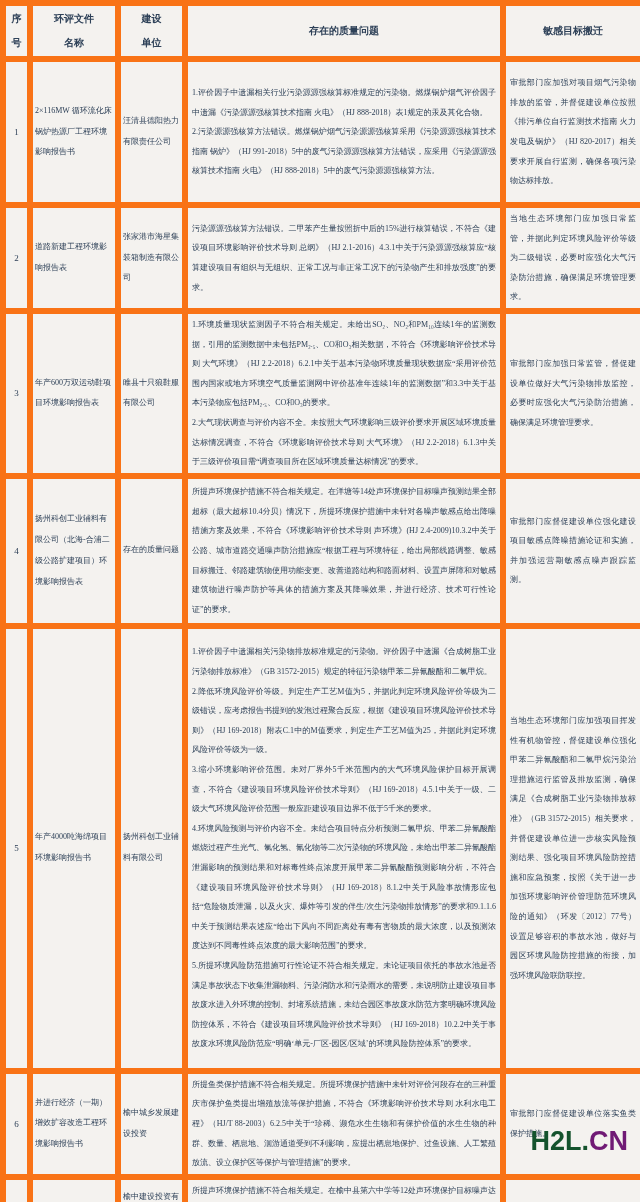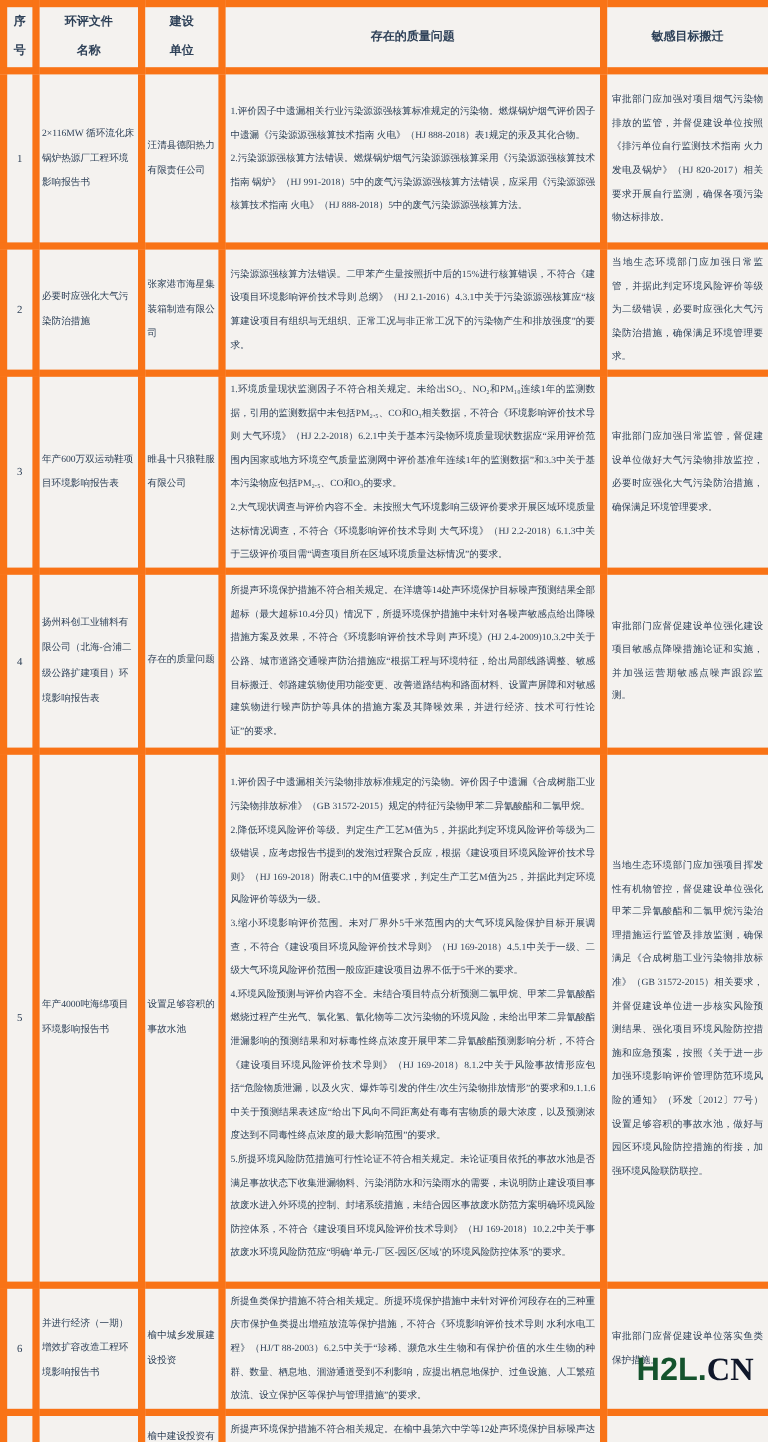--- a/index.html
+++ b/index.html
@@ -58,21 +58,21 @@
     position:absolute;
     top:1126px;
     right:12px;
     font-family:"Liberation Sans","DejaVu Sans",sans-serif;
     font-weight:bold;
     font-size:27px;
     letter-spacing:0px;
     user-select:none;
   }
   .wm-red{color:#14532d;}
-  .wm-blue{color:#0f172a;font-family:Liberation Serif, serif;}
+  .wm-blue{color:#701a75;}
 </style>
 </head>
 <body>
 
 <table class="doc">
   <colgroup>
     <col style="width:27px">
     <col style="width:88px">
     <col style="width:67px">
     <col style="width:318px">
@@ -93,21 +93,21 @@
     <tr style="height:146px">
       <td class="c-no">1</td>
       <td class="c-name">2×116MW 循环流化床锅炉热源厂工程环境影响报告书</td>
       <td class="c-unit">汪清县德阳热力有限责任公司</td>
       <td class="c-prob">1.评价因子中遗漏相关行业污染源源强核算标准规定的污染物。燃煤锅炉烟气评价因子中遗漏《污染源源强核算技术指南 火电》（HJ 888-2018）表1规定的汞及其化合物。
 2.污染源源强核算方法错误。燃煤锅炉烟气污染源源强核算采用《污染源源强核算技术指南 锅炉》（HJ 991-2018）5中的废气污染源源强核算方法错误，应采用《污染源源强核算技术指南 火电》（HJ 888-2018）5中的废气污染源源强核算方法。</td>
       <td class="c-op">审批部门应加强对项目烟气污染物排放的监管，并督促建设单位按照《排污单位自行监测技术指南 火力发电及锅炉》（HJ 820-2017）相关要求开展自行监测，确保各项污染物达标排放。</td>
     </tr>
     <tr style="height:71px">
       <td class="c-no">2</td>
-      <td class="c-name">必要时应强化大气污染防治措施</td>
+      <td class="c-name">道路新建工程环境影响报告表</td>
       <td class="c-unit">张家港市海星集装箱制造有限公司</td>
       <td class="c-prob">污染源源强核算方法错误。二甲苯产生量按照折中后的15%进行核算错误，不符合《建设项目环境影响评价技术导则 总纲》（HJ 2.1-2016）4.3.1中关于污染源源强核算应“核算建设项目有组织与无组织、正常工况与非正常工况下的污染物产生和排放强度”的要求。</td>
       <td class="c-op">当地生态环境部门应加强日常监管，并据此判定环境风险评价等级为二级错误，必要时应强化大气污染防治措施，确保满足环境管理要求。</td>
     </tr>
     <tr style="height:140px">
       <td class="c-no">3</td>
       <td class="c-name">年产600万双运动鞋项目环境影响报告表</td>
       <td class="c-unit">睢县十只狼鞋服有限公司</td>
       <td class="c-prob">1.环境质量现状监测因子不符合相关规定。未给出SO₂、NO₂和PM₁₀连续1年的监测数据，引用的监测数据中未包括PM₂.₅、CO和O₃相关数据，不符合《环境影响评价技术导则 大气环境》（HJ 2.2-2018）6.2.1中关于基本污染物环境质量现状数据应“采用评价范围内国家或地方环境空气质量监测网中评价基准年连续1年的监测数据”和3.3中关于基本污染物应包括PM₂.₅、CO和O₃的要求。
 2.大气现状调查与评价内容不全。未按照大气环境影响三级评价要求开展区域环境质量达标情况调查，不符合《环境影响评价技术导则 大气环境》（HJ 2.2-2018）6.1.3中关于三级评价项目需“调查项目所在区域环境质量达标情况”的要求。</td>
@@ -116,21 +116,21 @@
     <tr style="height:150px">
       <td class="c-no">4</td>
       <td class="c-name">扬州科创工业辅料有限公司（北海-合浦二级公路扩建项目）环境影响报告表</td>
       <td class="c-unit">存在的质量问题</td>
       <td class="c-prob">所提声环境保护措施不符合相关规定。在洋塘等14处声环境保护目标噪声预测结果全部超标（最大超标10.4分贝）情况下，所提环境保护措施中未针对各噪声敏感点给出降噪措施方案及效果，不符合《环境影响评价技术导则 声环境》(HJ 2.4-2009)10.3.2中关于公路、城市道路交通噪声防治措施应“根据工程与环境特征，给出局部线路调整、敏感目标搬迁、邻路建筑物使用功能变更、改善道路结构和路面材料、设置声屏障和对敏感建筑物进行噪声防护等具体的措施方案及其降噪效果，并进行经济、技术可行性论证”的要求。</td>
       <td class="c-op">审批部门应督促建设单位强化建设项目敏感点降噪措施论证和实施，并加强运营期敏感点噪声跟踪监测。</td>
     </tr>
     <tr style="height:445px">
       <td class="c-no">5</td>
       <td class="c-name">年产4000吨海绵项目环境影响报告书</td>
-      <td class="c-unit">设置足够容积的事故水池</td>
+      <td class="c-unit">扬州科创工业辅料有限公司</td>
       <td class="c-prob">1.评价因子中遗漏相关污染物排放标准规定的污染物。评价因子中遗漏《合成树脂工业污染物排放标准》（GB 31572-2015）规定的特征污染物甲苯二异氰酸酯和二氯甲烷。
 2.降低环境风险评价等级。判定生产工艺M值为5，并据此判定环境风险评价等级为二级错误，应考虑报告书提到的发泡过程聚合反应，根据《建设项目环境风险评价技术导则》（HJ 169-2018）附表C.1中的M值要求，判定生产工艺M值为25，并据此判定环境风险评价等级为一级。
 3.缩小环境影响评价范围。未对厂界外5千米范围内的大气环境风险保护目标开展调查，不符合《建设项目环境风险评价技术导则》（HJ 169-2018）4.5.1中关于一级、二级大气环境风险评价范围一般应距建设项目边界不低于5千米的要求。
 4.环境风险预测与评价内容不全。未结合项目特点分析预测二氯甲烷、甲苯二异氰酸酯燃烧过程产生光气、氯化氢、氰化物等二次污染物的环境风险，未给出甲苯二异氰酸酯泄漏影响的预测结果和对标毒性终点浓度开展甲苯二异氰酸酯预测影响分析，不符合《建设项目环境风险评价技术导则》（HJ 169-2018）8.1.2中关于风险事故情形应包括“危险物质泄漏，以及火灾、爆炸等引发的伴生/次生污染物排放情形”的要求和9.1.1.6中关于预测结果表述应“给出下风向不同距离处有毒有害物质的最大浓度，以及预测浓度达到不同毒性终点浓度的最大影响范围”的要求。
 5.所提环境风险防范措施可行性论证不符合相关规定。未论证项目依托的事故水池是否满足事故状态下收集泄漏物料、污染消防水和污染雨水的需要，未说明防止建设项目事故废水进入外环境的控制、封堵系统措施，未结合园区事故废水防范方案明确环境风险防控体系，不符合《建设项目环境风险评价技术导则》（HJ 169-2018）10.2.2中关于事故废水环境风险防范应“明确‘单元-厂区-园区/区域’的环境风险防控体系”的要求。</td>
       <td class="c-op">当地生态环境部门应加强项目挥发性有机物管控，督促建设单位强化甲苯二异氰酸酯和二氯甲烷污染治理措施运行监管及排放监测，确保满足《合成树脂工业污染物排放标准》（GB 31572-2015）相关要求，并督促建设单位进一步核实风险预测结果、强化项目环境风险防控措施和应急预案，按照《关于进一步加强环境影响评价管理防范环境风险的通知》（环发〔2012〕77号）设置足够容积的事故水池，做好与园区环境风险防控措施的衔接，加强环境风险联防联控。</td>
     </tr>
     <tr style="height:72px">
       <td class="c-no">6</td>
       <td class="c-name">并进行经济（一期）增效扩容改造工程环境影响报告书</td>

